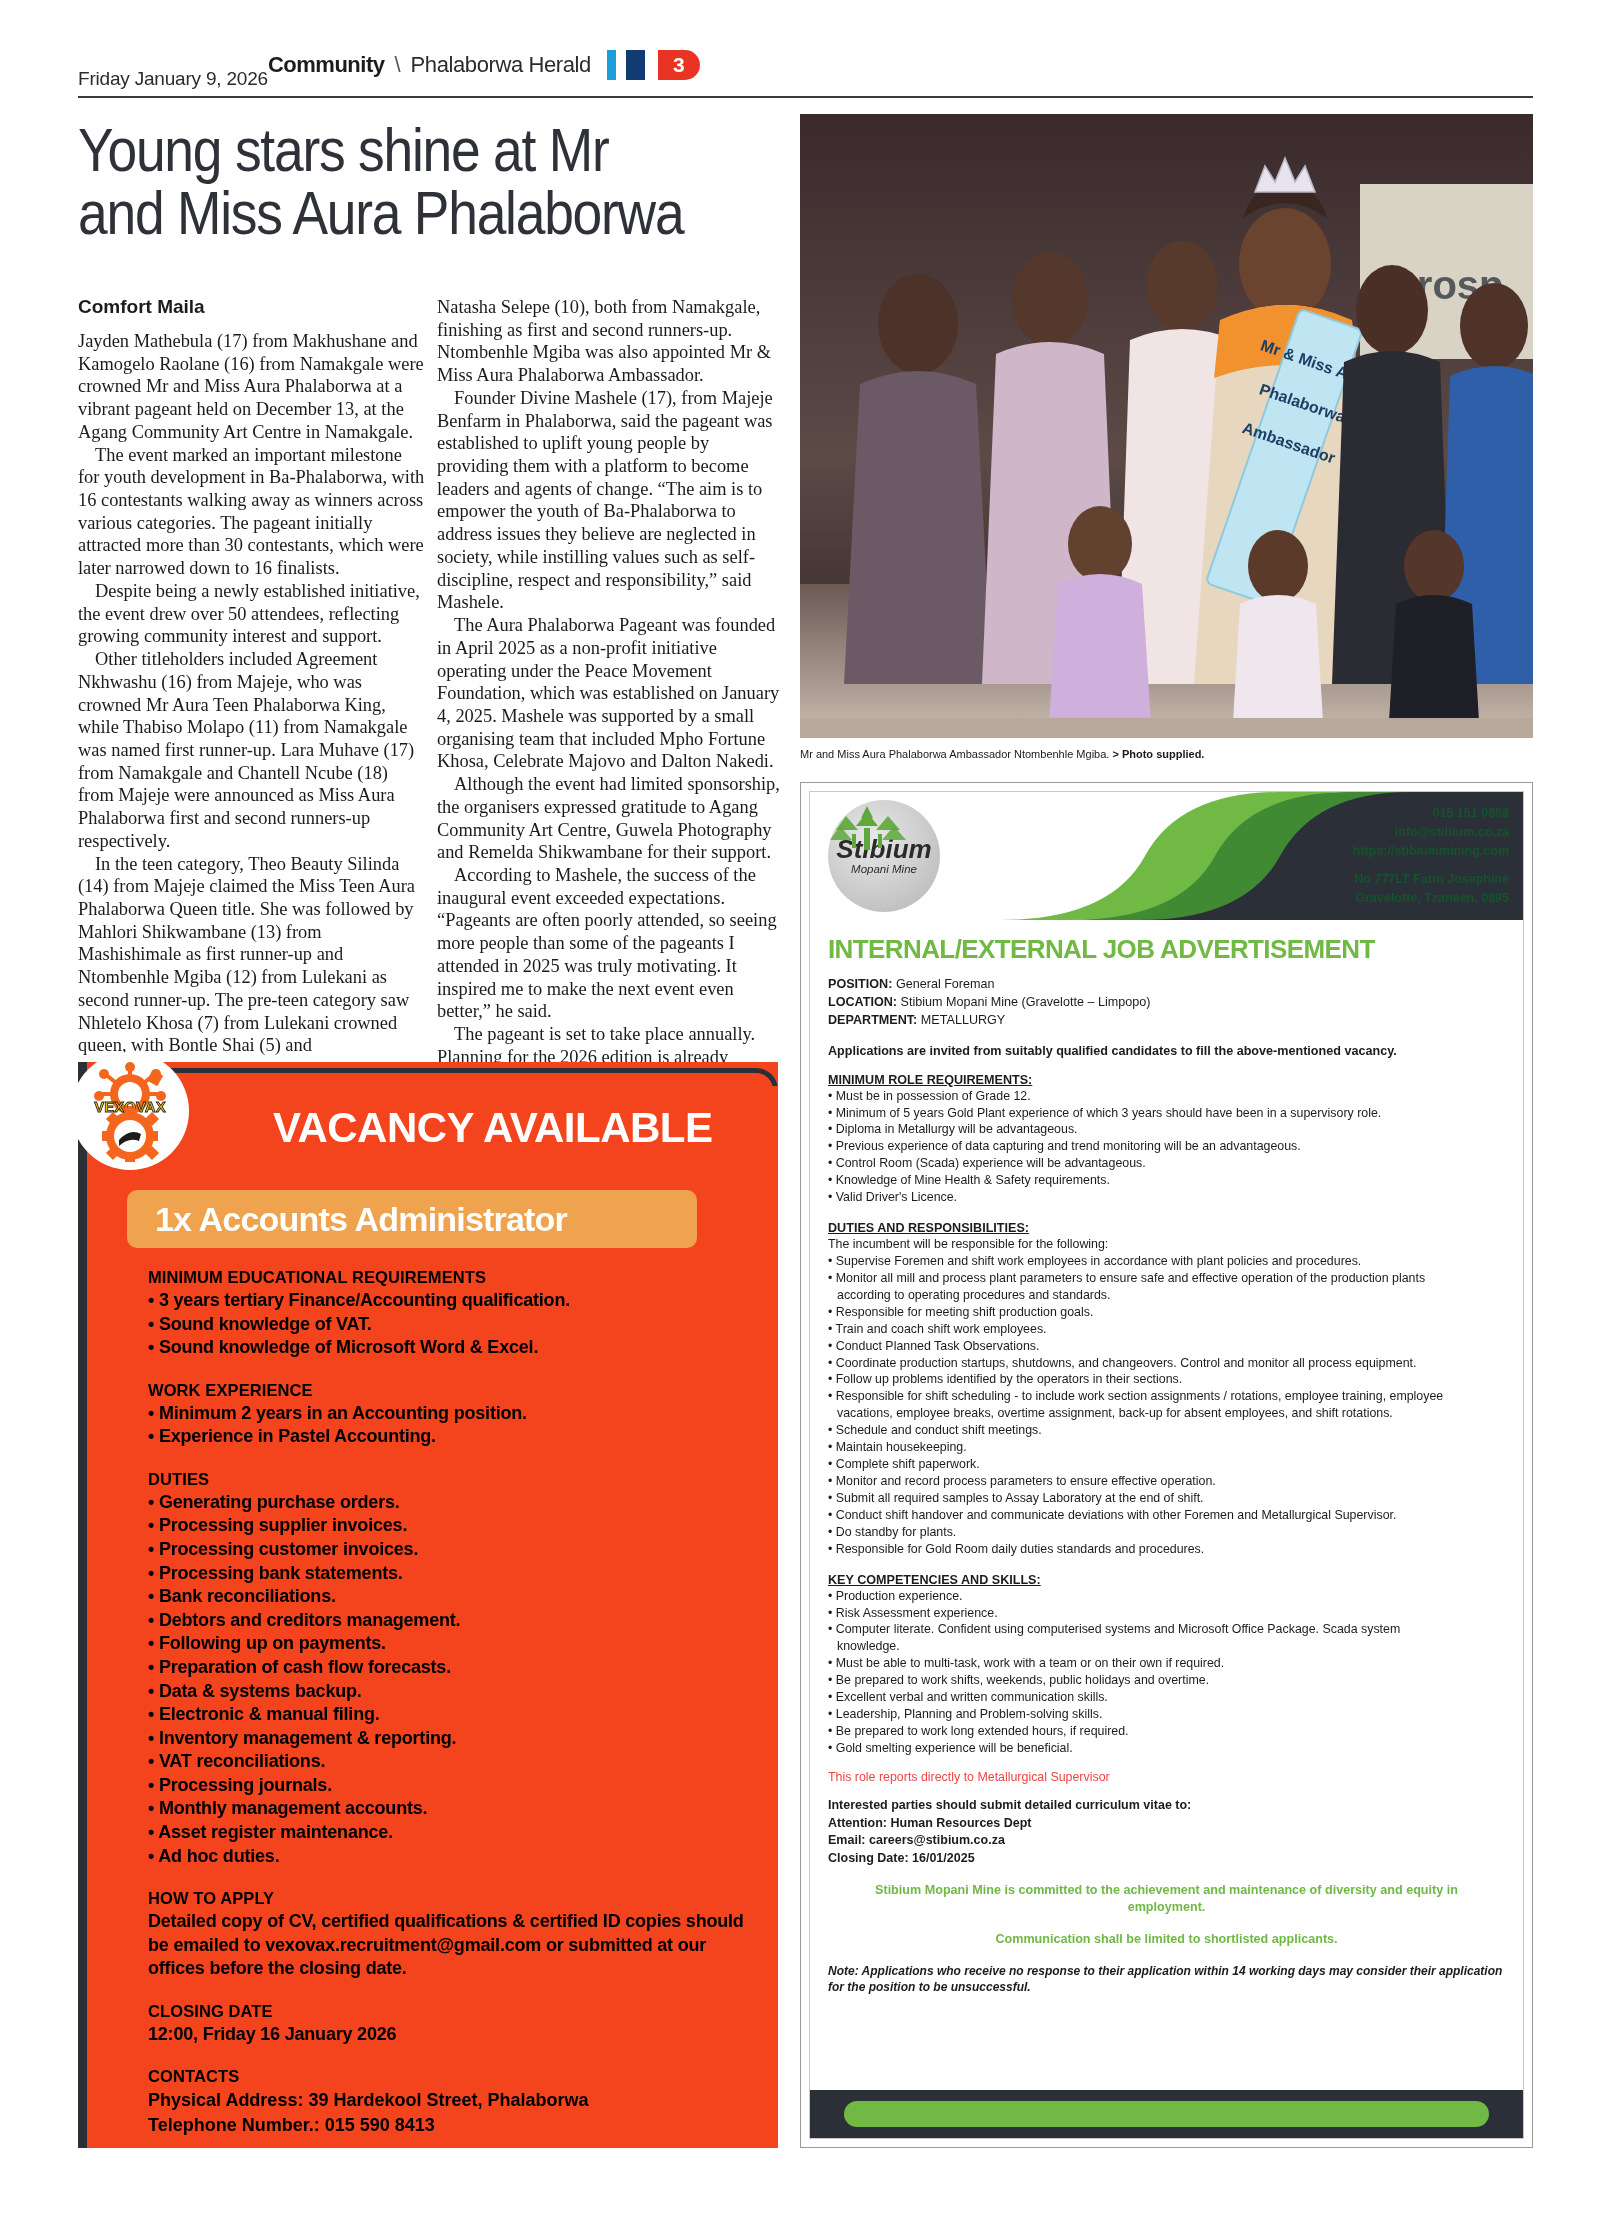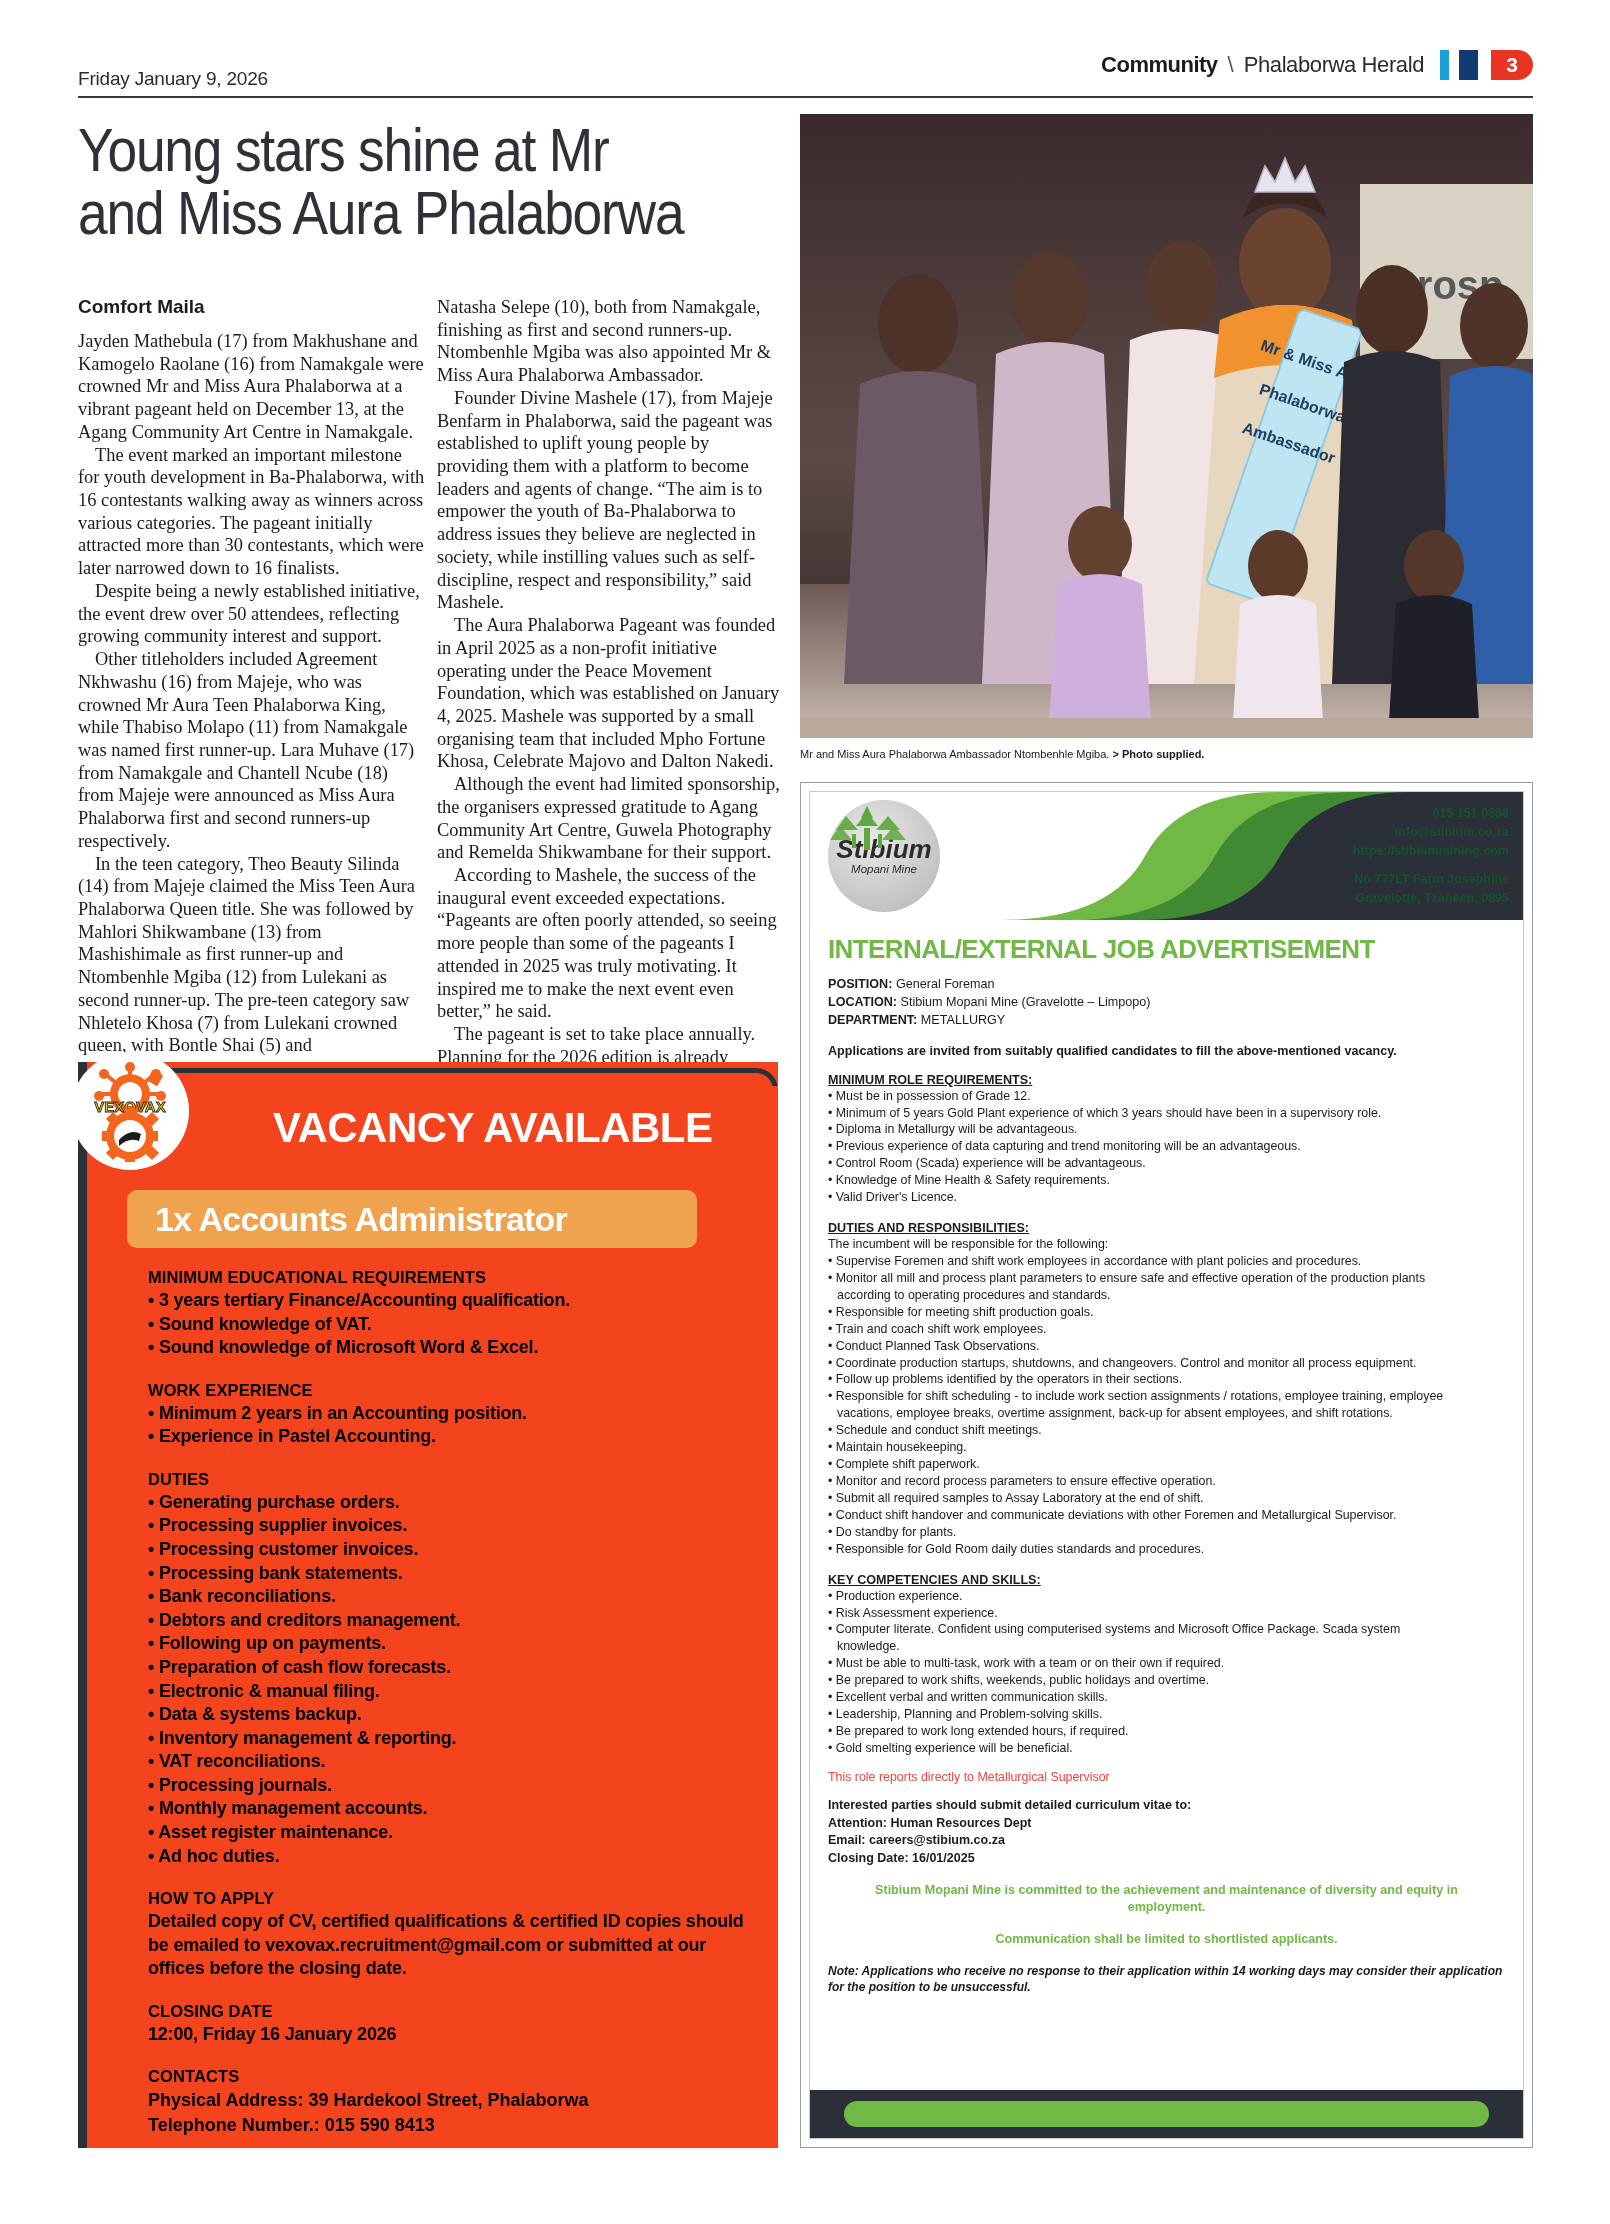--- a/index.html
+++ b/index.html
@@ -13,21 +13,21 @@
     width: 1610px; height: 2224px;
     background: #fff;
     overflow: hidden;
   }
 
   
   .masthead {
     position: absolute;
     left: 78px; top: 52px; width: 1455px; height: 46px;
     border-bottom: 2px solid #3a3a3a;
-    display: flex; align-items: flex-end; justify-content: space-between;
+    display: flex; align-items: flex-end; justify-content: flex-start;
   }
   .mast-date {
     font-family: "Liberation Sans", sans-serif;
     font-size: 19px; color: #2b2b2b; letter-spacing: -0.2px;
     padding-bottom: 6px;
   }
   .mast-right { display: flex; align-items: center; gap: 7px; padding-bottom: 16px; }
   .mast-section { font-size: 22px; font-weight: bold; color: #1c1c1c; letter-spacing: -0.5px; }
   .mast-slash { font-size: 22px; color: #555; margin: 0 3px; }
   .mast-title { font-size: 22px; color: #2b2b2b; letter-spacing: -0.4px; }
@@ -487,22 +487,22 @@
       <div class="vex-h">DUTIES</div>
       <div>
           <div class="vex-li">• Generating purchase orders.</div>
           <div class="vex-li">• Processing supplier invoices.</div>
           <div class="vex-li">• Processing customer invoices.</div>
           <div class="vex-li">• Processing bank statements.</div>
           <div class="vex-li">• Bank reconciliations.</div>
           <div class="vex-li">• Debtors and creditors management.</div>
           <div class="vex-li">• Following up on payments.</div>
           <div class="vex-li">• Preparation of cash flow forecasts.</div>
+          <div class="vex-li">• Data &amp; systems backup.</div>
           <div class="vex-li">• Electronic &amp; manual filing.</div>
-          <div class="vex-li">• Data &amp; systems backup.</div>
           <div class="vex-li">• Inventory management &amp; reporting.</div>
           <div class="vex-li">• VAT reconciliations.</div>
           <div class="vex-li">• Processing journals.</div>
           <div class="vex-li">• Monthly management accounts.</div>
           <div class="vex-li">• Asset register maintenance.</div>
           <div class="vex-li">• Ad hoc duties.</div>
         </div>
 
       <div class="vex-h">HOW TO APPLY</div>
       <div class="vex-p">Detailed copy of CV, certified qualifications &amp; certified ID copies should be emailed to vexovax.recruitment@gmail.com or submitted at our offices before the closing date.</div>

